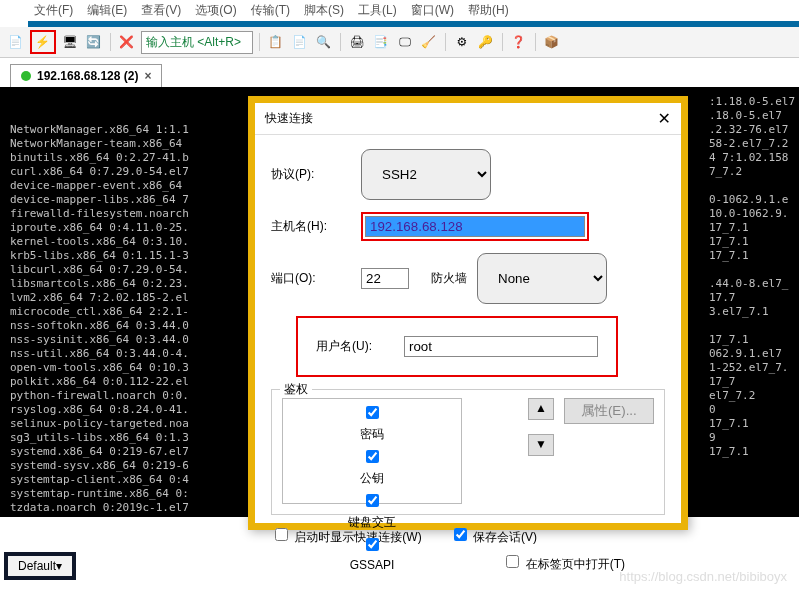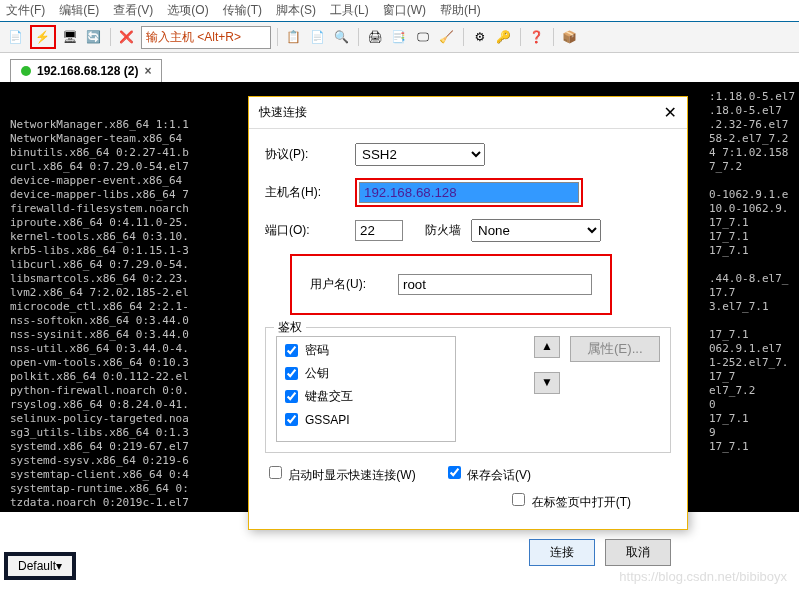--- a/index.html
+++ b/index.html
@@ -11,21 +11,22 @@
   width: 799px;
   height: 594px;
   overflow: hidden;
   position: relative;
 }
 .menubar {
   background: #fff;
   padding: 2px 6px;
   display: flex;
   gap: 14px;
-  border-bottom: 1px solid #0369a1;
+  border-bottom: 6px solid #0369a1;
+  margin-left: 28px;
 }
 .menubar span { color: #555; }
 .toolbar {
   background: #f4f4f4;
   padding: 3px 6px;
   display: flex;
   align-items: center;
   gap: 4px;
   border-bottom: 1px solid #ccc;
 }
@@ -35,23 +36,23 @@
   display: inline-flex;
   align-items: center;
   justify-content: center;
   font-size: 12px;
 }
 .tb-sep { width: 1px; height: 18px; background: #ccc; margin: 0 2px; }
 .red-box { border: 2px solid #e80000; padding: 0 1px; display: inline-flex; }
 .host-input {
   border: 1px solid #999;
   padding: 2px 4px;
-  color: #c2410c;
-  background: #fff;
-  width: 130px;
+  color: #15803d;
+  background: #fff;
+  width: 112px;
 }
 .tabbar {
   display: flex;
   background: #fff;
   padding: 6px 10px 0 10px;
 }
 .tab {
   display: flex;
   align-items: center;
   gap: 6px;
@@ -105,42 +106,43 @@
   font-size: 13px;
 }
 
 .dialog {
   position: absolute;
   top: 96px;
   left: 248px;
   width: 440px;
   height: 434px;
   background: #fff;
-  border: 1px solid #eab308;
+  border: 7px solid #eab308;
   box-shadow: 2px 2px 10px rgba(0,0,0,.3);
 }
 .dlg-title {
   display: flex;
   justify-content: space-between;
   align-items: center;
   padding: 6px 10px;
   border-bottom: 1px solid #ddd;
 }
 .dlg-close { font-size: 16px; cursor: pointer; }
 .dlg-body { padding: 14px 16px; }
 .row {
   display: flex;
   align-items: center;
   margin-bottom: 12px;
   gap: 10px;
 }
 .row label { width: 80px; }
 .row select {
   width: 130px;
-  padding: 2px;
+  padding: 16px;
+  border-radius: 9px;
 }
 .row input[type=text] {
   padding: 2px 4px;
   border: 1px solid #888;
 }
 .host-row-box {
   border: 2px solid #e80000;
   padding: 2px;
   display: inline-flex;
 }
@@ -175,21 +177,21 @@
 }
 .auth-list {
   border: 1px solid #bbb;
   width: 180px;
   height: 106px;
   padding: 4px;
   display: flex;
   flex-direction: column;
   gap: 4px;
 }
-.auth-item { display: flex; align-items: center; gap: 4px; }
+.auth-item { display: flex; align-items: center; gap: 4px; flex-direction: column; }
 .right-col { margin-left: auto; display: flex; flex-direction: column; gap: 10px; }
 .spin-btn {
   width: 26px;
   height: 22px;
   background: #e1e1e1;
   border: 1px solid #aaa;
   text-align: center;
   line-height: 18px;
 }
 .prop-btn {

